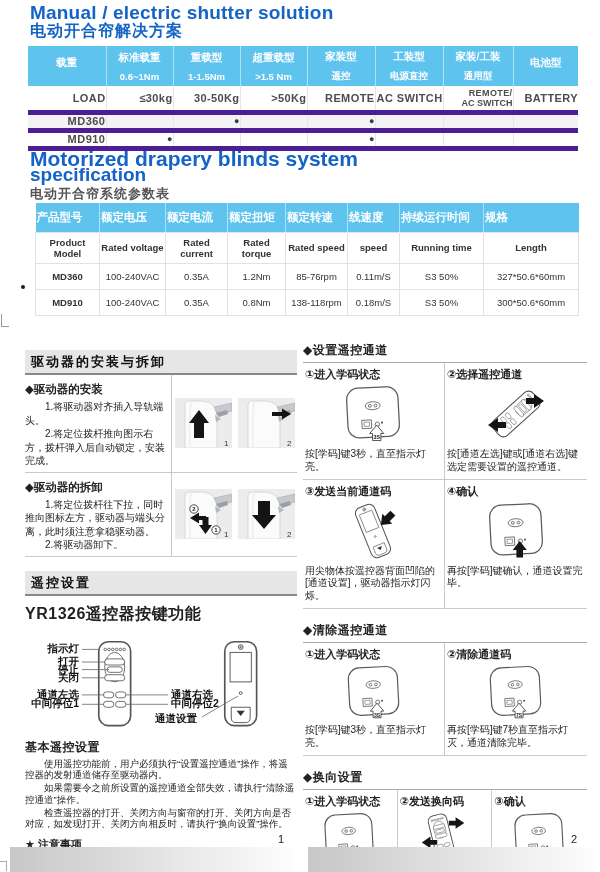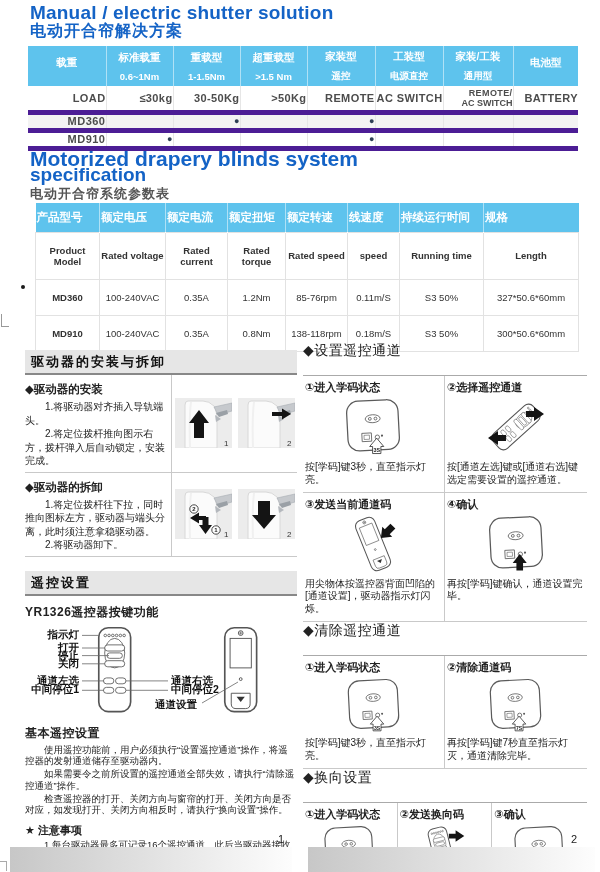--- a/index.html
+++ b/index.html
@@ -25,45 +25,45 @@
   .t1 .dotc{font-size:9px;color:#2e3f55;height:18px}
   .stripe{background:#f3f3f3}
   
   .spec1{left:30px;top:147px;font-size:21px;font-weight:bold;color:#1463c6}
   .spec2{left:30px;top:164px;font-size:19px;font-weight:bold;color:#1463c6}
   .speczh{left:30px;top:185px;font-size:13px;font-weight:bold;color:#555;letter-spacing:1px}
   
   .t2{left:35px;top:203px;width:543px}
   .t2 th{background:#5ec3ed;color:#fff;font-size:11.5px;font-weight:bold;height:29px;border-right:1px solid rgba(255,255,255,.5);padding:0 1px;text-align:left}
   .t2 th:last-child{border-right:none}
-  .t2 td{border:1px solid #e2e2e2;text-align:center;font-size:9.5px;color:#333;height:26px;padding:12px 1px}
+  .t2 td{border:1px solid #e2e2e2;text-align:center;font-size:9.5px;color:#333;height:26px;padding:4px 1px}
   .t2 tr.sub td{font-weight:bold}
   .t2 td:first-child{font-weight:bold}
   
   .page1{left:25px;top:350px;width:272px}
   .sec-bar{background:#e6e6e6;border-bottom:2px solid #888;padding:3px 6px 2px;font-size:13px;font-weight:bold;letter-spacing:2px;color:#111}
   .sec-bar.mt{margin-top:14px}
   .inst-row{display:grid;grid-template-columns:146px 126px;border-bottom:1px solid #c9c9c9}
   .inst-text{padding:5px 2px 4px 0}
   .inst-h{font-size:11.5px;font-weight:bold;margin:2px 0 3px}
   .inst-p{font-size:10px;line-height:1.35;text-indent:2em}
   .inst-imgs{border-left:1px solid #c9c9c9;display:flex;gap:6px;align-items:center;justify-content:center;padding:5px 2px}
   .photo{position:relative;width:57px;height:50px}
   .pnum{position:absolute;right:3px;bottom:0;font-size:8px;color:#333}
-  .sub-h{font-size:12px;font-weight:bold;margin:8px 0 2px;letter-spacing:.5px}
+  .sub-h{font-size:16px;font-weight:bold;margin:8px 0 12px;letter-spacing:.5px}
   .remote-diagram{position:relative;height:94px}
   .rl{position:absolute;font-size:10.5px;font-weight:bold;color:#111;white-space:nowrap;line-height:1.1}
   .rl.ra{width:54px;text-align:right;left:0}
   .basic-h{font-size:12px;font-weight:bold;margin:8px 0 2px;letter-spacing:.5px}
   .bp{font-size:9.5px;line-height:1.24;margin:1px 0;text-indent:2em}
   .notes-h{font-size:11px;font-weight:bold;margin:7px 0 1px}
   
   .page2{left:303px;top:342px;width:284px}
-  .p2-h{font-size:14px;font-weight:normal;padding-bottom:15px;border-bottom:1px solid #aaa;letter-spacing:.5px}
-  .p2-h.mt{}
+  .p2-h{font-size:12px;font-weight:bold;padding-bottom:3px;border-bottom:1px solid #aaa;letter-spacing:.5px}
+  .p2-h.mt{margin-top:13px}
   .g2{display:grid;grid-template-columns:1fr 1fr}
   .g3{display:grid;grid-template-columns:1fr 1fr 1fr}
   .cell{border-bottom:1px solid #c9c9c9;padding:3px 3px 5px 2px}
   .cell.br{border-right:1px solid #c9c9c9}
   .sl{font-size:11px;font-weight:bold;margin:1px 0 2px}
   .simg{display:flex;justify-content:center;align-items:flex-start}
   .h62{height:62px}.h58{height:58px}
   .scap{font-size:10px;line-height:1.28;margin-top:2px}
   .g3 .scap{font-size:9.5px}
   

